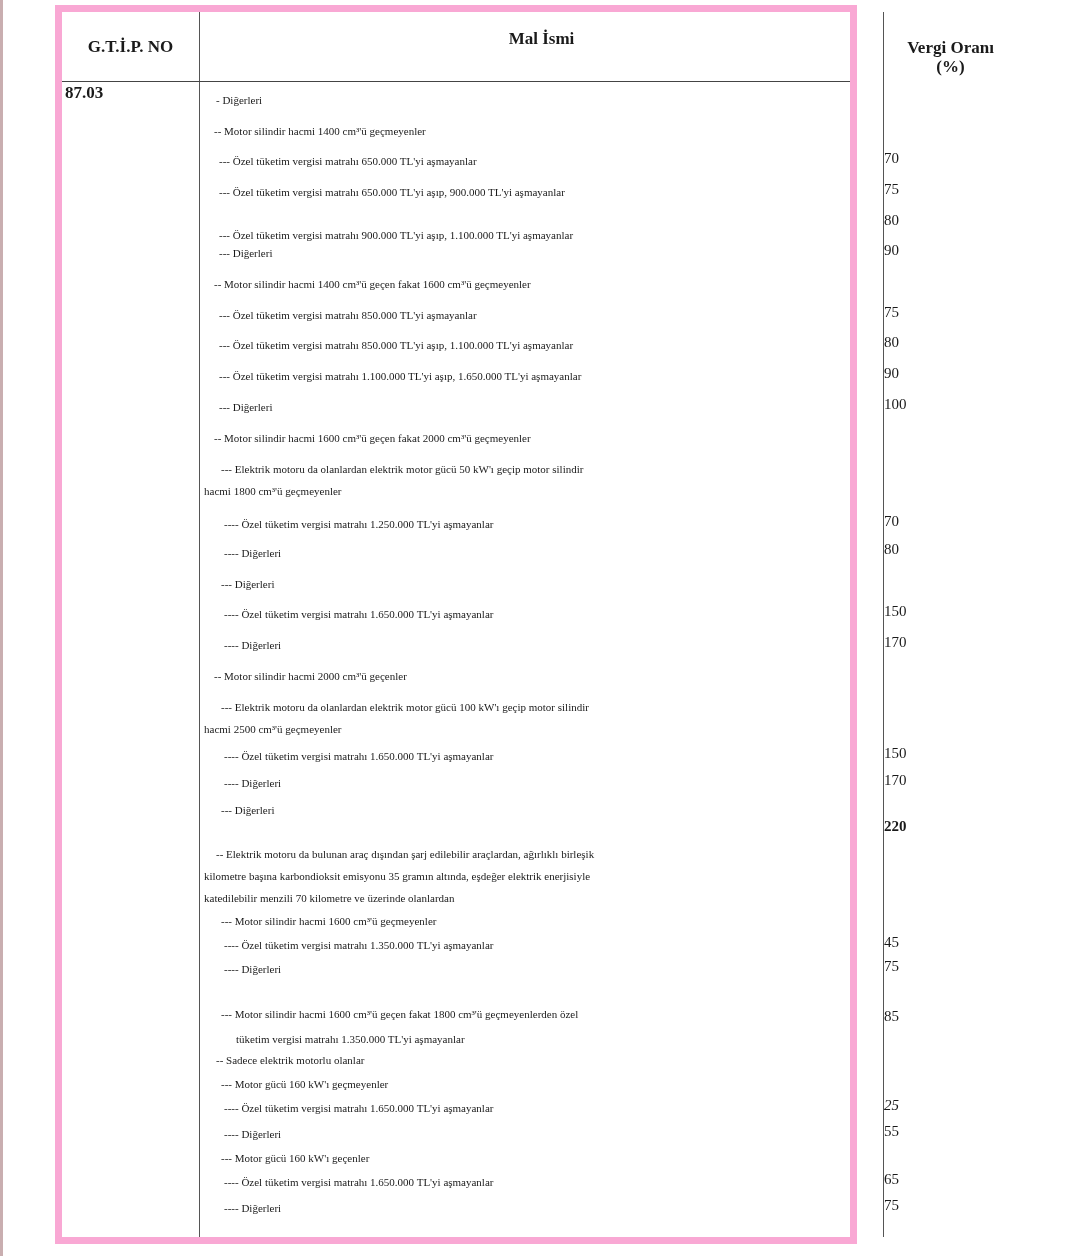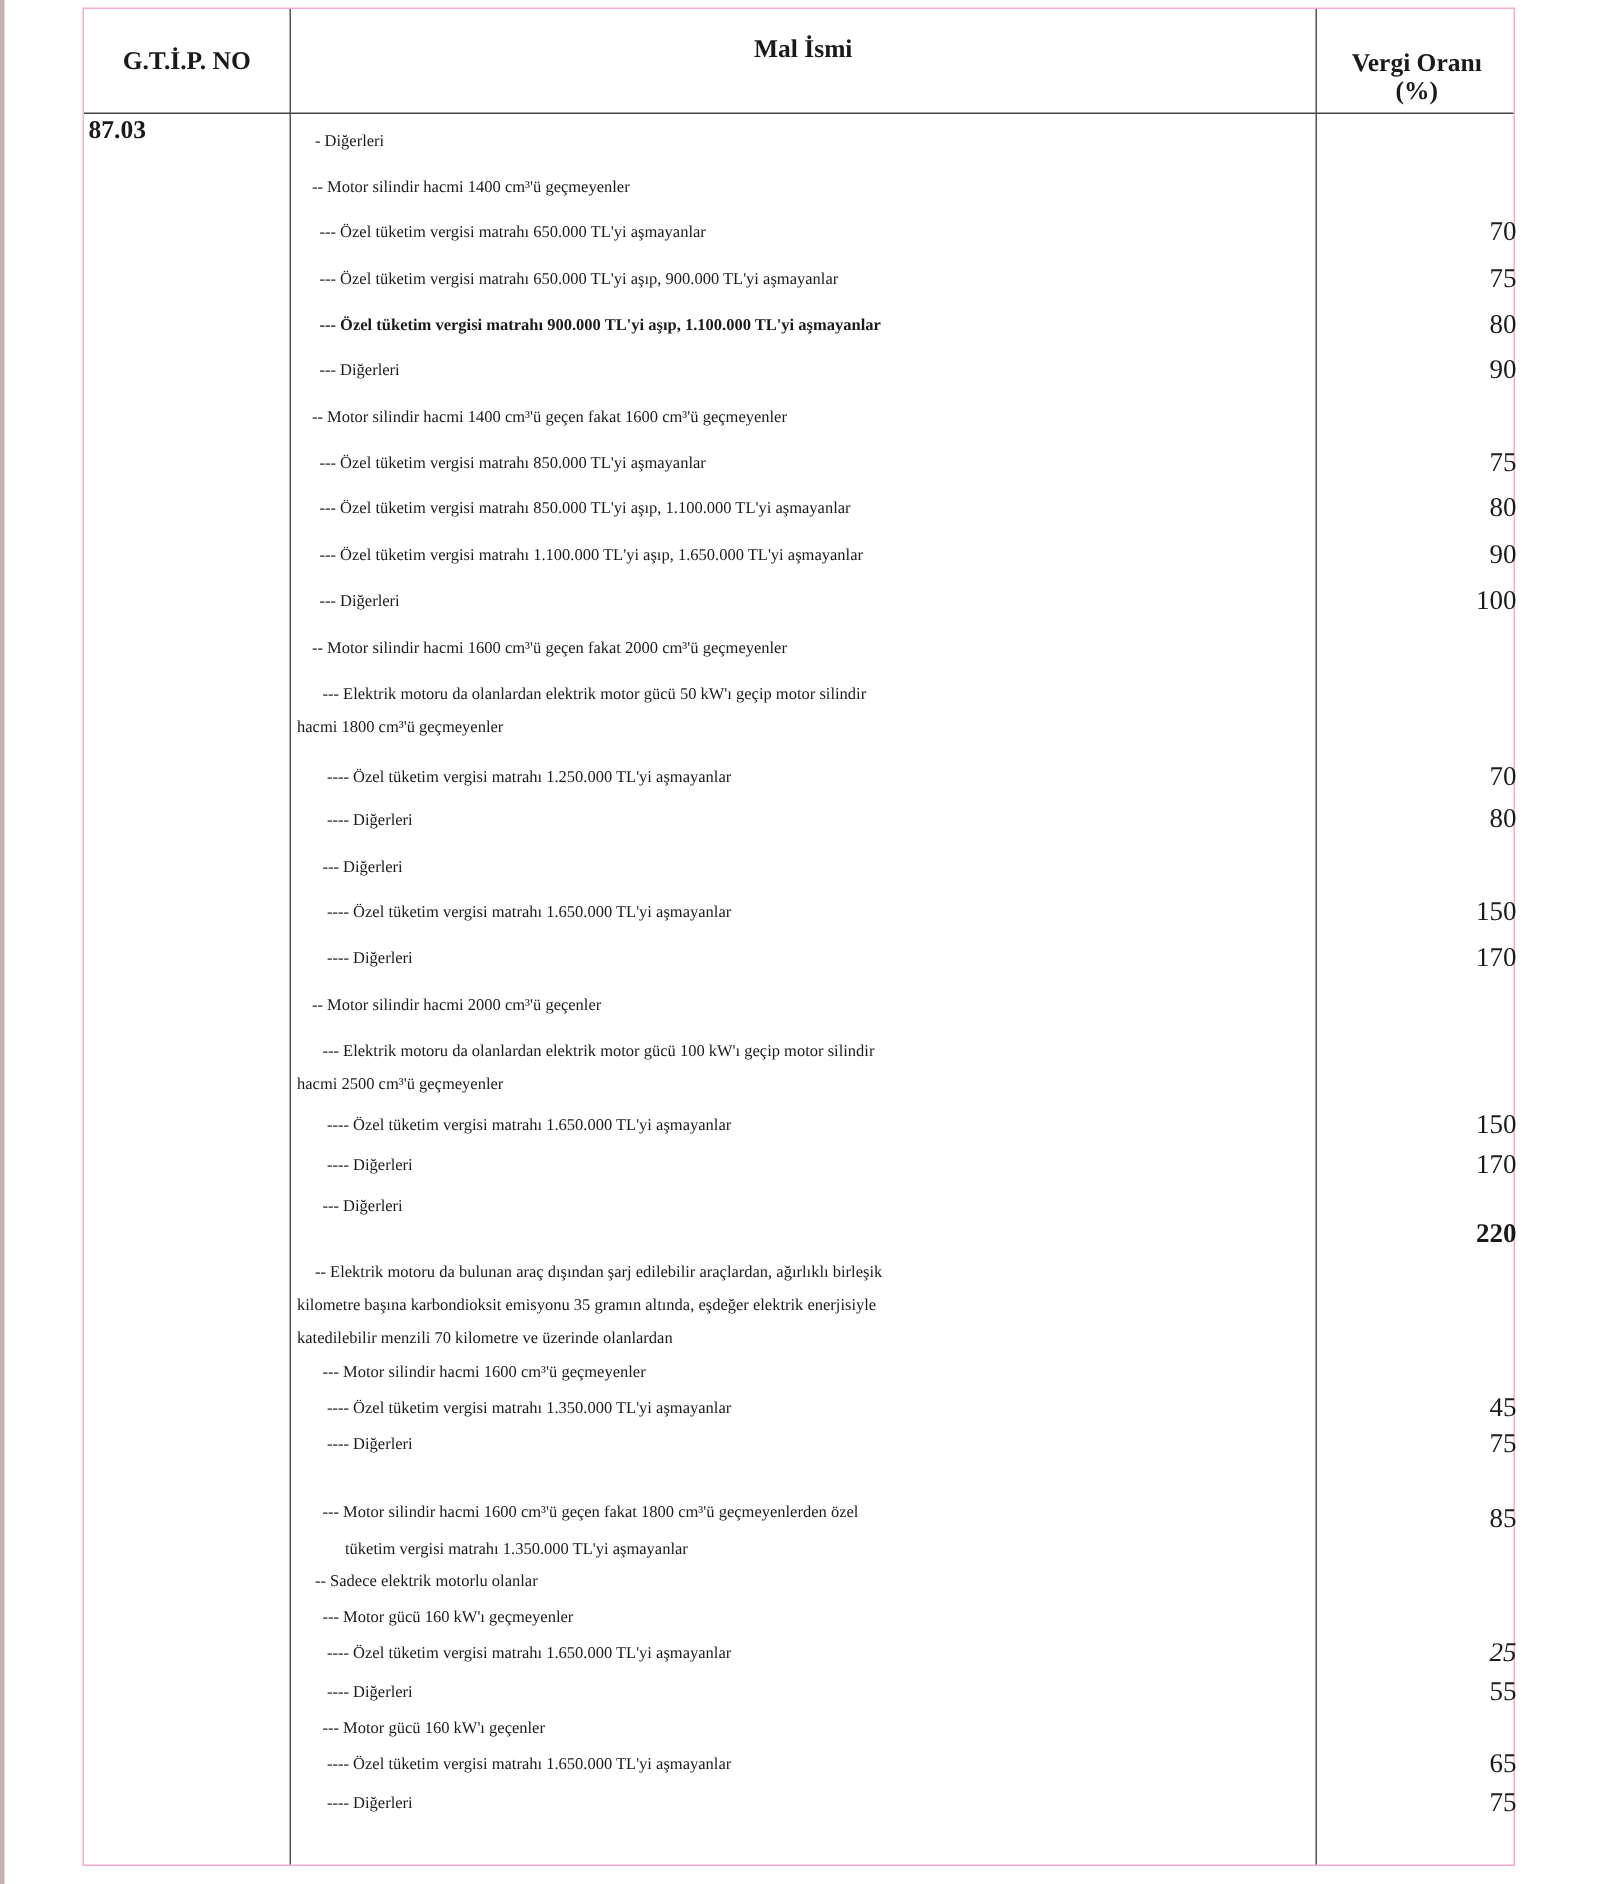--- a/index.html
+++ b/index.html
@@ -2,36 +2,36 @@
 <html><head>
 <meta charset="utf-8">
 <style>
   html, body { margin: 0; padding: 0; }
   body {
     width: 1080px; height: 1256px; background: #ffffff; position: relative; overflow: hidden;
     font-family: "Liberation Serif", "DejaVu Serif", serif; color: #1a1a1a;
   }
   .left-strip { position: absolute; left: 0; top: 0; width: 3px; height: 1256px; background: #c9aeb0; }
   .table-wrap {
-    position: absolute; left: 55px; top: 5px; width: 955px; height: 1239px;
-    border: 1px solid #f9a8d4;
+    position: absolute; left: 55px; top: 5px; width: 802px; height: 1239px;
+    border: 7px solid #f9a8d4;
     box-sizing: border-box;
   }
   .vline { position: absolute; top: 0; bottom: 0; width: 1px; background: #555; }
   .vline.c1 { left: 137px; }
   .vline.c2 { left: 821px; }
   .hline { position: absolute; left: 0; right: 0; top: 69px; height: 1px; background: #444; }
   .hdr { position: absolute; top: 0; height: 69px; display: flex; align-items: center; justify-content: center;
          font-weight: bold; font-size: 17px; text-align: center; line-height: 19px; }
   .hdr.h1 { left: 0; width: 137px; }
   .hdr.h2 { left: 138px; width: 683px; top: -8px; }
   .hdr.h3 { left: 822px; width: 133px; top: 10px; }
   .gtip { position: absolute; left: 3px; top: 71px; font-weight: bold; font-size: 17px; }
   .row { position: absolute; left: 138px; width: 683px; font-size: 11px; line-height: 22px; }
-  .rate { position: absolute; left: 822px; width: 133px; font-size: 18px; text-align: right; }
+  .rate { position: absolute; left: 822px; width: 133px; font-size: 15px; text-align: left; }
 </style>
 </head>
 <body>
 
 <div class="left-strip"></div>
 
 <div class="table-wrap">
   <div class="vline c1"></div>
   <div class="vline c2"></div>
   <div class="hline"></div>
@@ -47,21 +47,21 @@
 
   <div class="gtip">87.03</div>
 
   <div id="rows">
       <div class="row" style="top: 77px; padding-left: 16px; box-sizing: border-box;">- Diğerleri</div>
       <div class="row" style="top: 108px; padding-left: 14px; box-sizing: border-box;">-- Motor silindir hacmi 1400 cm³'ü geçmeyenler</div>
       <div class="row" style="top: 138px; padding-left: 19px; box-sizing: border-box;">--- Özel tüketim vergisi matrahı 650.000 TL'yi aşmayanlar</div>
       <div class="rate" style="top: 138px;">70</div>
       <div class="row" style="top: 169px; padding-left: 19px; box-sizing: border-box;">--- Özel tüketim vergisi matrahı 650.000 TL'yi aşıp, 900.000 TL'yi aşmayanlar</div>
       <div class="rate" style="top: 169px;">75</div>
-      <div class="row" style="top: 200px; padding-left: 19px; box-sizing: border-box; font-weight: bold;">--- Özel tüketim vergisi matrahı 900.000 TL'yi aşıp, 1.100.000 TL'yi aşmayanlar</div>
+      <div class="row" style="top: 212px; padding-left: 19px; box-sizing: border-box;">--- Özel tüketim vergisi matrahı 900.000 TL'yi aşıp, 1.100.000 TL'yi aşmayanlar</div>
       <div class="rate" style="top: 200px;">80</div>
       <div class="row" style="top: 230px; padding-left: 19px; box-sizing: border-box;">--- Diğerleri</div>
       <div class="rate" style="top: 230px;">90</div>
       <div class="row" style="top: 261px; padding-left: 14px; box-sizing: border-box;">-- Motor silindir hacmi 1400 cm³'ü geçen fakat 1600 cm³'ü geçmeyenler</div>
       <div class="row" style="top: 292px; padding-left: 19px; box-sizing: border-box;">--- Özel tüketim vergisi matrahı 850.000 TL'yi aşmayanlar</div>
       <div class="rate" style="top: 292px;">75</div>
       <div class="row" style="top: 322px; padding-left: 19px; box-sizing: border-box;">--- Özel tüketim vergisi matrahı 850.000 TL'yi aşıp, 1.100.000 TL'yi aşmayanlar</div>
       <div class="rate" style="top: 322px;">80</div>
       <div class="row" style="top: 353px; padding-left: 19px; box-sizing: border-box;">--- Özel tüketim vergisi matrahı 1.100.000 TL'yi aşıp, 1.650.000 TL'yi aşmayanlar</div>
       <div class="rate" style="top: 353px;">90</div>

